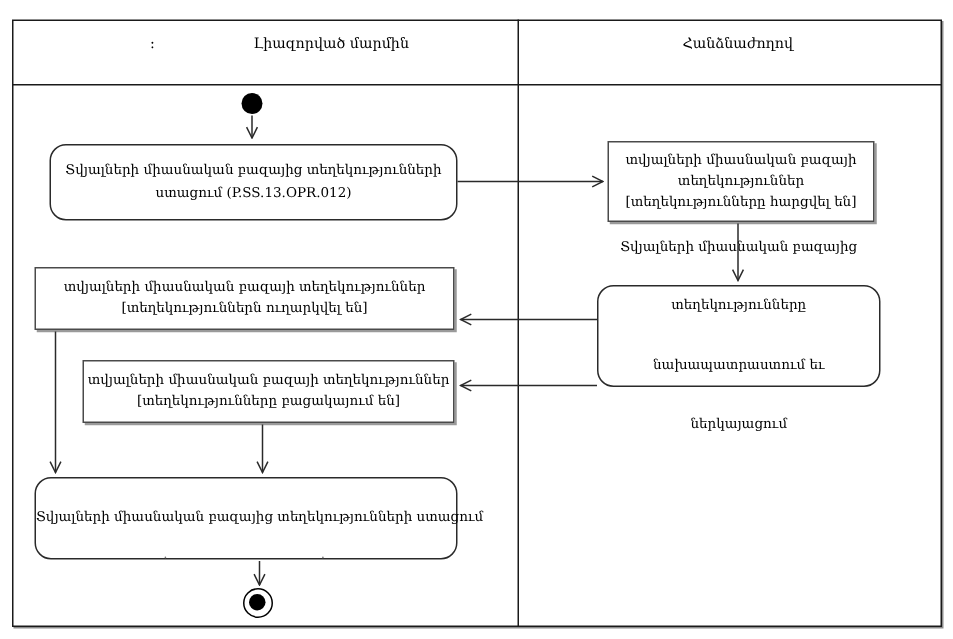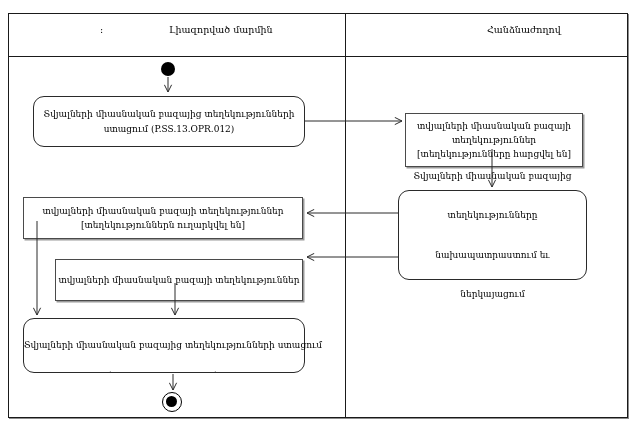--- a/index.html
+++ b/index.html
@@ -25,21 +25,20 @@
     position:absolute;box-sizing:border-box;background:#fff;
     display:flex;flex-direction:column;justify-content:center;
     text-align:center;font-size:9px;line-height:15px;
   }
   .activity{
     border:1px solid #2a2a2a;border-radius:11px;
   }
   .object{
     border:1px solid #4a4a4a;
     box-shadow:1.5px 1.5px 0 #9a9a9a;
-    margin-top:19px;
   }
   .node div{white-space:nowrap;}
   .start-node{
     position:absolute;left:161px;top:62px;width:14px;height:14px;border-radius:50%;background:#000;
   }
   .final-outer{
     position:absolute;left:162px;top:392px;width:20px;height:20px;border-radius:50%;
     border:1.5px solid #000;background:#fff;box-sizing:border-box;
   }
   .final-inner{
@@ -52,49 +51,50 @@
 <body>
 
 <div id="canvas">
 
   <div class="frame"></div>
   <div class="lane-divider"></div>
   <div class="header-sep"></div>
 
   <span class="lane-title" style="left:100px;top:24px;">:</span>
   <span class="lane-title" style="left:169px;top:24px;">Լիազորված մարմին</span>
-  <span class="lane-title" style="left:455px;top:24px;margin-left:32px;">Հանձնաժողով</span>
+  <span class="lane-title" style="left:455px;top:24px;">Հանձնաժողով</span>
 
   <div class="start-node"></div>
 
   <div class="node activity" style="left:33px;top:96px;width:272px;height:51px;">
     <div>Տվյալների միասնական բազայից տեղեկությունների</div>
     <div>ստացում (P.SS.13.OPR.012)</div>
   </div>
 
   <div class="node object" style="left:405px;top:94px;width:178px;height:54px;line-height:14px;">
     <div>տվյալների միասնական բազայի</div>
     <div>տեղեկություններ</div>
     <div>[տեղեկությունները հարցվել են]</div>
   </div>
 
-  <div class="node activity" style="left:398px;top:190px;width:189px;height:90px;line-height:14.5px;gap:25px;">
+  <div class="node activity" style="left:398px;top:190px;width:189px;height:68px;line-height:14.5px;gap:25px;">
     <div>Տվյալների միասնական բազայից</div>
     <div>տեղեկությունները</div>
     <div>նախապատրաստում եւ</div>
     <div>ներկայացում</div>
   </div>
 
   <div class="node object" style="left:23px;top:178px;width:280px;height:42px;line-height:14px;">
     <div>տվյալների միասնական բազայի տեղեկություններ</div>
     <div>[տեղեկություններն ուղարկվել են]</div>
   </div>
 
   <div class="node object" style="left:55px;top:240px;width:248px;height:42px;line-height:14px;">
     <div>տվյալների միասնական բազայի տեղեկություններ</div>
+    <div>[տեղեկությունները բացակայում են]</div>
   </div>
 
   <div class="node activity" style="left:23px;top:318px;width:282px;height:55px;">
     <div>Տվյալների միասնական բազայից տեղեկությունների ստացում</div>
     <span class="stray-dot" style="left:85px;top:47px;">.</span>
     <span class="stray-dot" style="left:190px;top:47px;">.</span>
   </div>
 
   <div class="final-outer">
     <div class="final-inner"></div>

